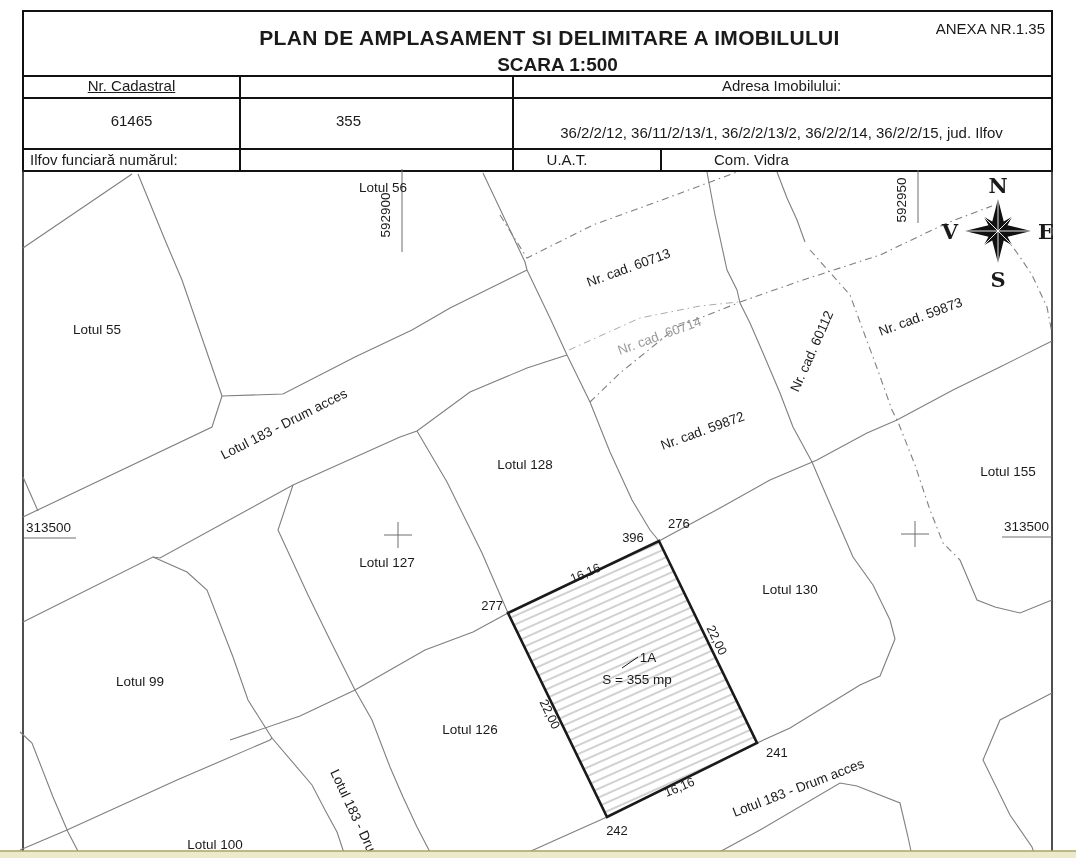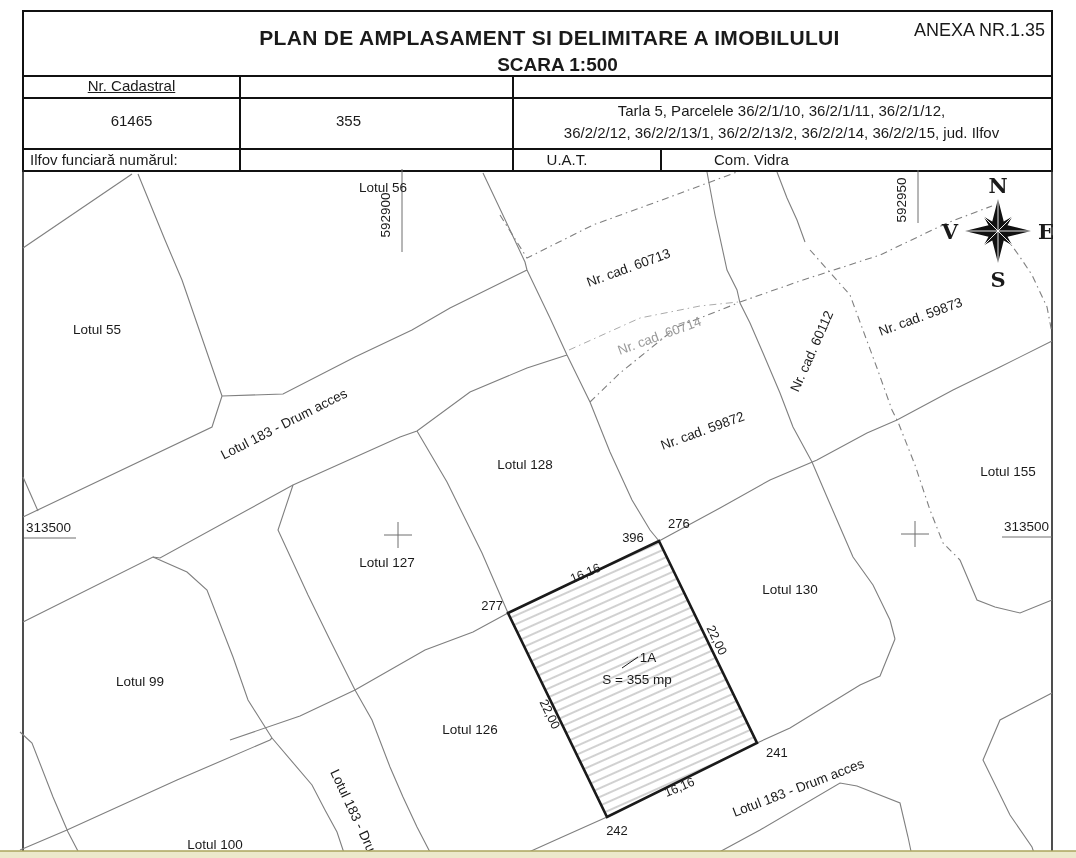--- a/index.html
+++ b/index.html
@@ -1,20 +1,20 @@
 <!DOCTYPE html>
 <html><head>
 <meta charset="utf-8">
 <style>
   html,body{margin:0;padding:0;background:#fff;}
   .page{position:relative;width:1076px;height:858px;background:#fff;overflow:hidden;
         font-family:"Liberation Sans",sans-serif;color:#1a1a1a;}
   
   .tbox{position:absolute;left:22px;top:10px;width:1027px;height:158px;border:2px solid #111;}
-  .anexa{position:absolute;top:8px;right:6px;font-size:18px;}
+  .anexa{position:absolute;top:8px;right:6px;font-size:15px;}
   .title1{position:absolute;top:14px;left:0;width:100%;text-align:center;font-size:21px;font-weight:bold;letter-spacing:.3px;margin-left:12px;}
   .title2{position:absolute;top:42px;left:0;width:100%;text-align:center;font-size:19px;font-weight:bold;padding-left:20px;}
   .hl{position:absolute;left:0;width:100%;height:0;border-top:2px solid #111;}
   .vl{position:absolute;top:0;width:0;border-left:2px solid #111;}
   .cell{position:absolute;font-size:15px;}
   .c-center{text-align:center;}
   
   .map{position:absolute;left:0;top:168px;}
   svg text{font-family:"Liberation Sans",sans-serif;fill:#1a1a1a;}
   .lbl{font-size:13.5px;}
@@ -35,25 +35,25 @@
     <div class="title2">SCARA 1:500</div>
 
     <div class="hl" style="top:63px;"></div>
     <div class="hl" style="top:85px;"></div>
     <div class="hl" style="top:136px;"></div>
     <div class="vl" style="left:215px;top:63px;height:95px;"></div>
     <div class="vl" style="left:488px;top:63px;height:95px;"></div>
     <div class="vl" style="left:636px;top:136px;height:22px;"></div>
 
     <div class="cell c-center" style="left:0;top:65px;width:215px;text-decoration:underline;">Nr. Cadastral</div>
+    <div class="cell c-center" style="left:488px;top:65px;width:539px;">Adresa Imobilului:</div>
 
     <div class="cell c-center" style="left:0;top:100px;width:215px;">61465</div>
     <div class="cell c-center" style="left:215px;top:100px;width:219px;">355</div>
-    <div class="cell c-center" style="left:488px;top:90px;width:539px;">Tarla 5, Parcelele 36/2/1/10, 36/2/1/11, 36/2/1/12,</div>
-    <div class="cell c-center" style="left:488px;top:112px;width:539px;">36/2/2/12, 36/2/2/13/1, 36/2/2/13/2, 36/2/2/14, 36/2/2/15, jud. Ilfov</div>
+    <div class="cell c-center" style="left:488px;top:112px;width:539px;">36/2/2/12, 36/11/2/13/1, 36/2/2/13/2, 36/2/2/14, 36/2/2/15, jud. Ilfov</div>
 
     <div class="cell" style="left:6px;top:139px;">Ilfov funciară numărul:</div>
     <div class="cell c-center" style="left:472px;top:139px;width:142px;">U.A.T.</div>
     <div class="cell" style="left:690px;top:139px;">Com. Vidra</div>
   </div>
 
   <svg class="map" width="1076" height="690" viewBox="0 168 1076 690">
     <defs>
       <pattern id="hatch" patternUnits="userSpaceOnUse" width="8" height="8" patternTransform="rotate(-24)">
         <line x1="0" y1="4" x2="8" y2="4" stroke="#999999" stroke-width="0.9"></line>

